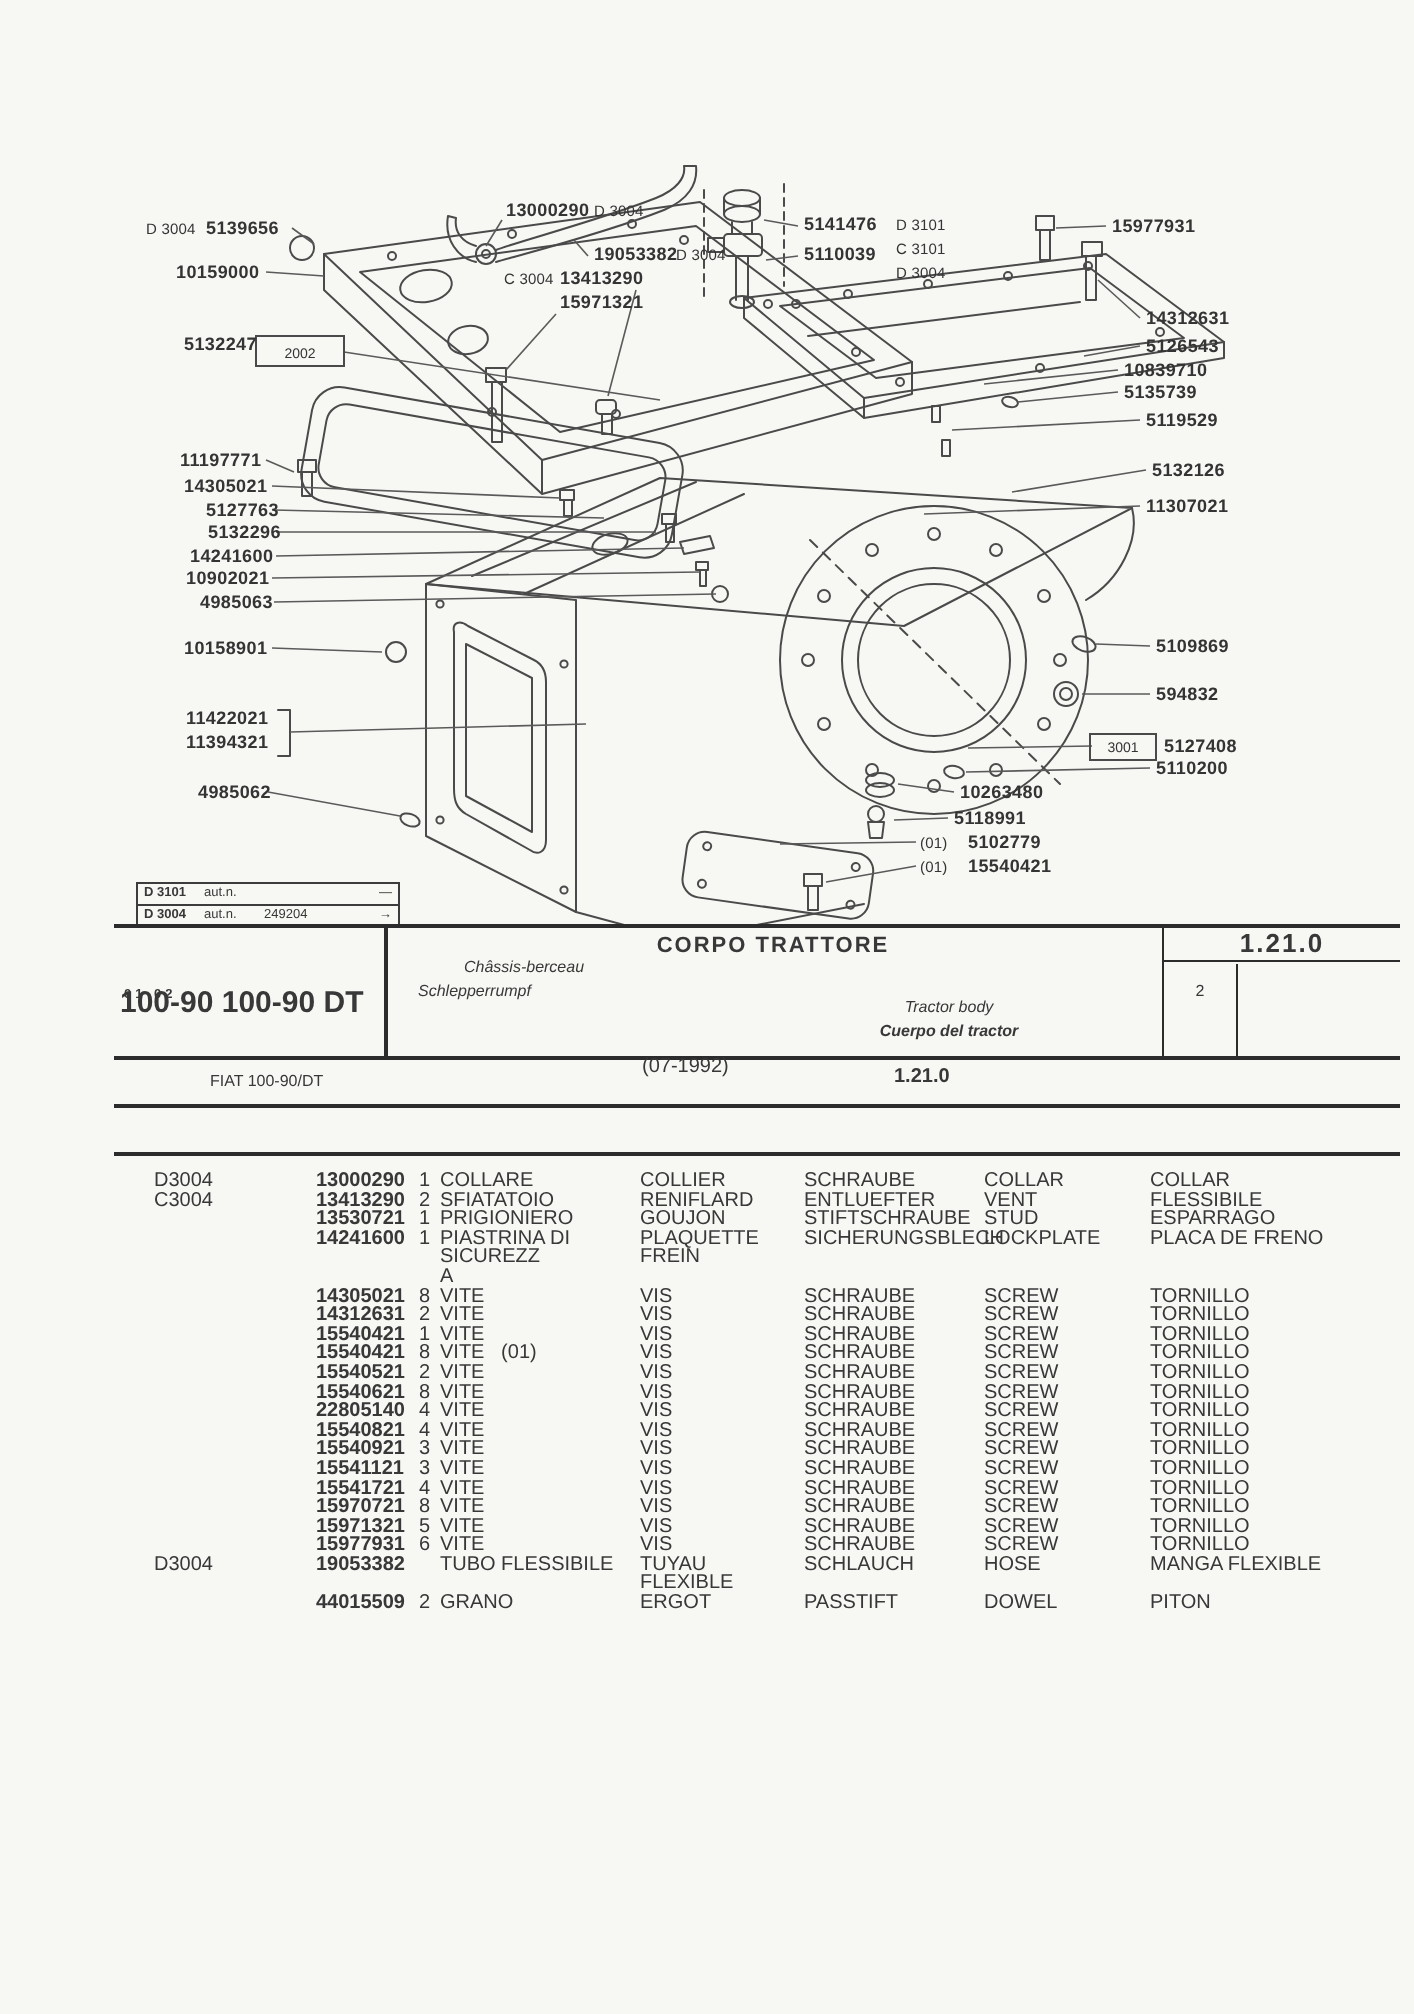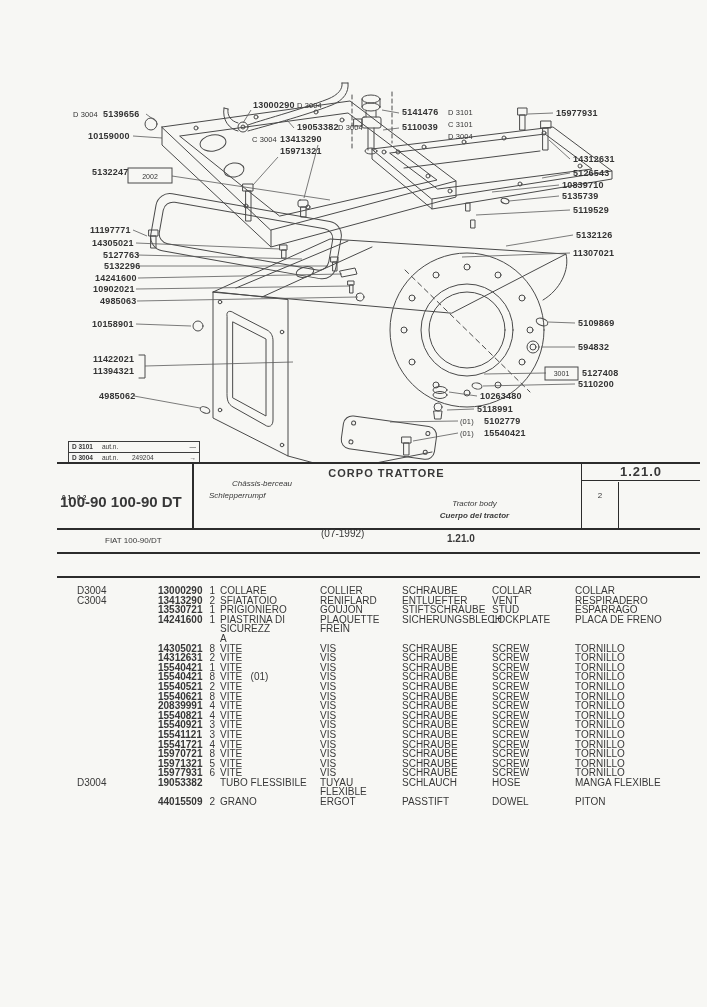--- a/index.html
+++ b/index.html
@@ -356,21 +356,21 @@
       </div>
       <div class="tr">
         <div class="c0">C3004</div>
         <div class="c1"></div>
         <div class="c2">13413290</div>
         <div class="c3">2</div>
         <div class="c4">SFIATATOIO</div>
         <div class="c5">RENIFLARD</div>
         <div class="c6">ENTLUEFTER</div>
         <div class="c7">VENT</div>
-        <div class="c8">RESPIRADERO</div>
+        <div class="c8">FLESSIBILE</div>
       </div>
       <div class="tr">
         <div class="c0"></div>
         <div class="c1"></div>
         <div class="c2">13530721</div>
         <div class="c3">1</div>
         <div class="c4">PRIGIONIERO</div>
         <div class="c5">GOUJON</div>
         <div class="c6">STIFTSCHRAUBE</div>
         <div class="c7">STUD</div>
@@ -450,21 +450,21 @@
         <div class="c3">8</div>
         <div class="c4">VITE</div>
         <div class="c5">VIS</div>
         <div class="c6">SCHRAUBE</div>
         <div class="c7">SCREW</div>
         <div class="c8">TORNILLO</div>
       </div>
       <div class="tr">
         <div class="c0"></div>
         <div class="c1"></div>
-        <div class="c2">20839991</div>
+        <div class="c2">22805140</div>
         <div class="c3">4</div>
         <div class="c4">VITE</div>
         <div class="c5">VIS</div>
         <div class="c6">SCHRAUBE</div>
         <div class="c7">SCREW</div>
         <div class="c8">TORNILLO</div>
       </div>
       <div class="tr">
         <div class="c0"></div>
         <div class="c1"></div>

